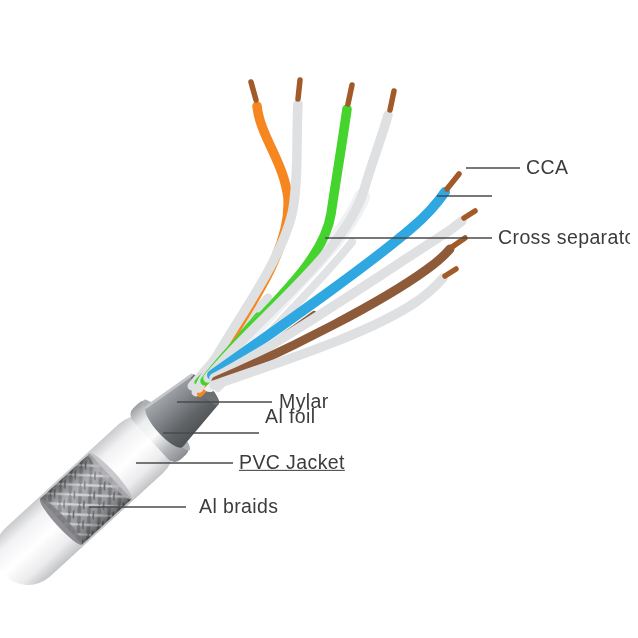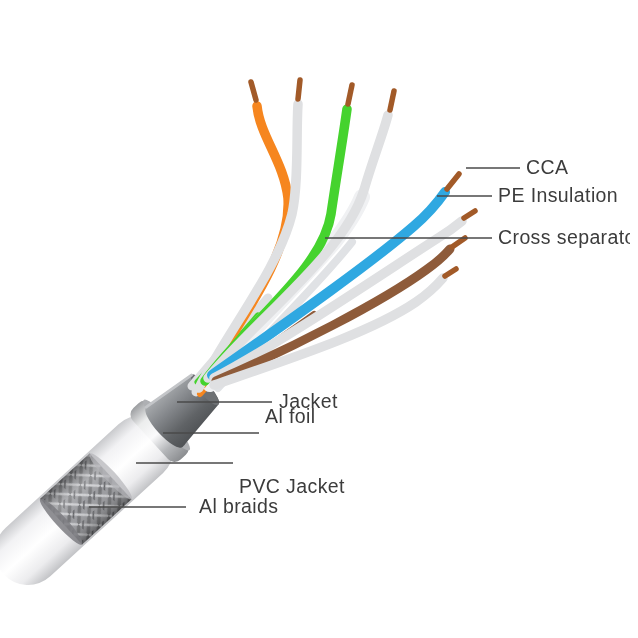--- a/index.html
+++ b/index.html
@@ -133,19 +133,18 @@
       <path d="M437,196 L492,196" stroke="#4A4A4A"></path>
       <path d="M325,238 L492,238" stroke="#4A4A4A"></path>
       <path d="M177,402 L272,402" stroke="#4A4A4A"></path>
       <path d="M163,433 L259,433" stroke="#4A4A4A"></path>
       <path d="M136,463 L233,463" stroke="#4A4A4A"></path>
       <path d="M89,507 L186,507" stroke="#4A4A4A"></path>
     </g>
   </svg>
 
   <div class="label" style="left:526px; top:168px;">CCA</div>
-  <div class="label" style="left:498px; top:196px;">PE Insulation</div>
   <div class="label" style="left:498px; top:238px;">Cross separator</div>
-  <div class="label" style="left:279px; top:402px;">Jacket</div>
+  <div class="label" style="left:279px; top:402px;">Mylar</div>
   <div class="label" style="left:265px; top:417px;">Al foil</div>
-  <div class="label" style="left:239px; top:487px;">PVC Jacket</div>
+  <div class="label" style="left:239px; top:463px;text-decoration:underline;">PVC Jacket</div>
   <div class="label" style="left:199px; top:507px;">Al braids</div>
 </div>
 
 </body></html>

